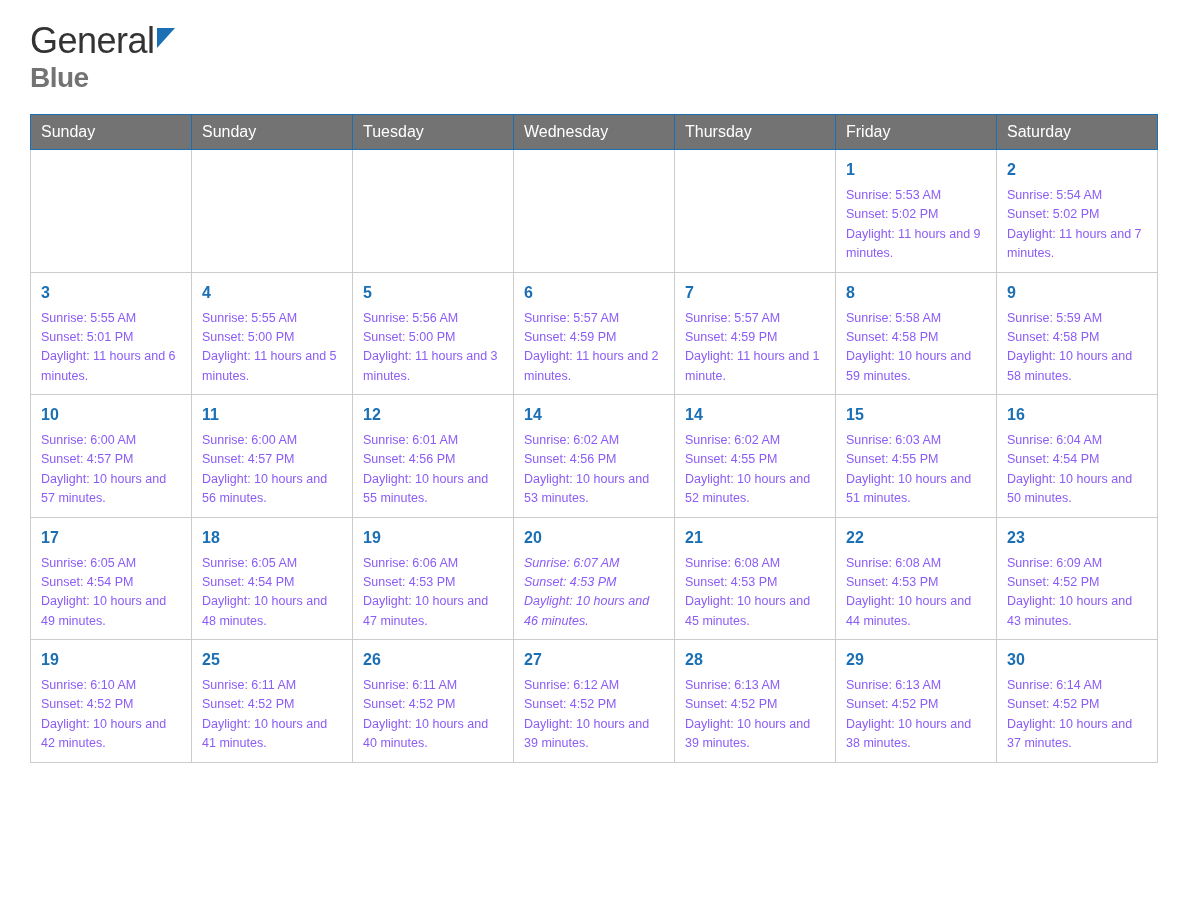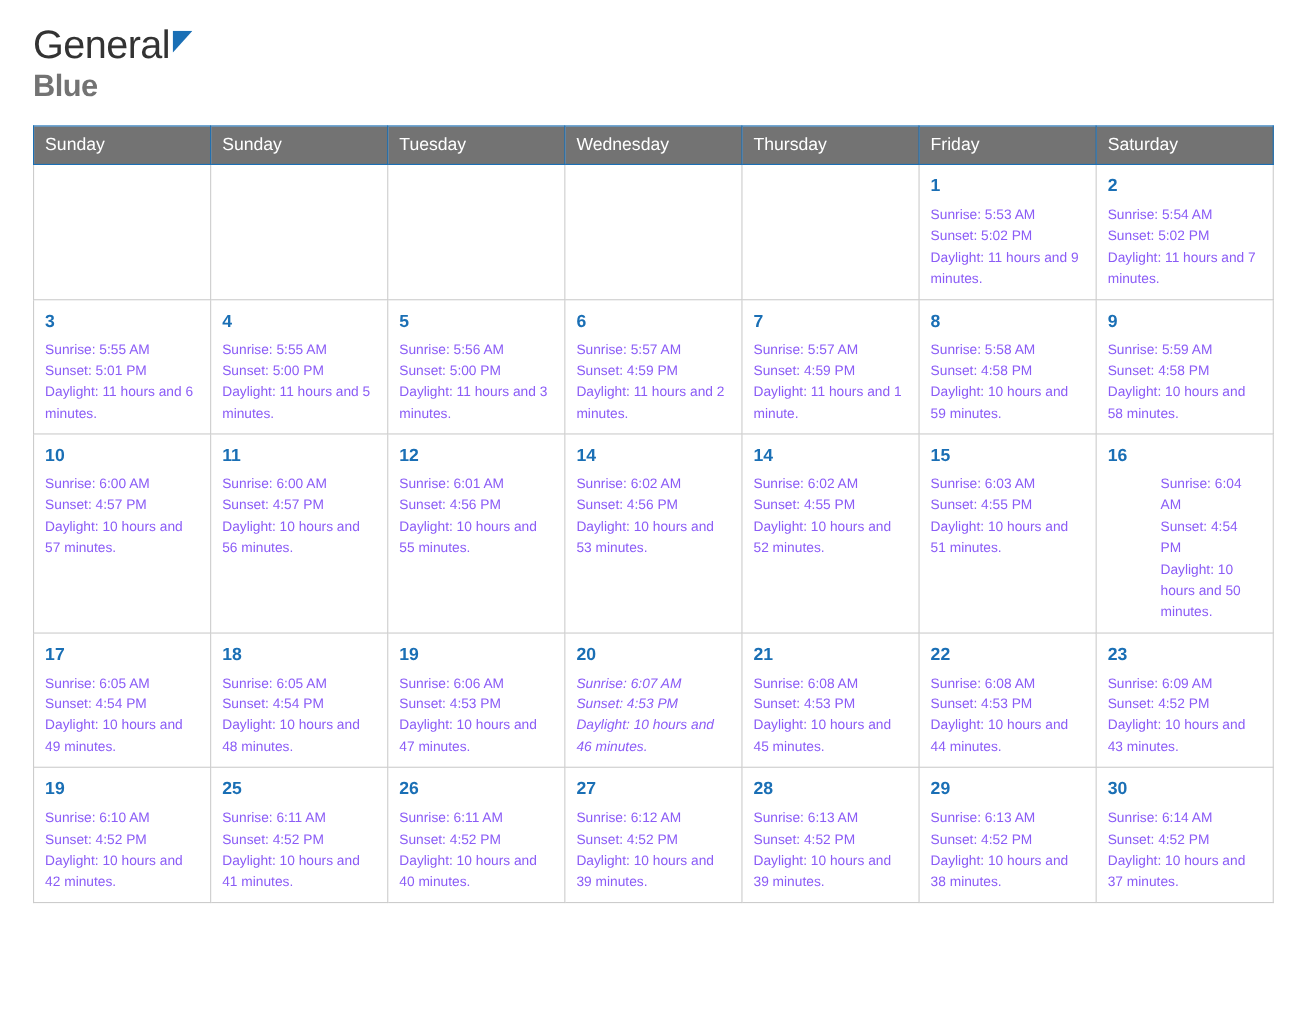--- a/index.html
+++ b/index.html
@@ -221,21 +221,21 @@
 Daylight: 10 hours and 52 minutes.</div>
         </td>
         <td>
           <span class="day-num">15</span>
           <div class="day-info" style="white-space: pre-line;">Sunrise: 6:03 AM
 Sunset: 4:55 PM
 Daylight: 10 hours and 51 minutes.</div>
         </td>
         <td>
           <span class="day-num">16</span>
-          <div class="day-info" style="white-space: pre-line; margin-left: 48px;">Sunrise: 6:04 AM
+          <div class="day-info" style="white-space: pre-line;">Sunrise: 6:04 AM
 Sunset: 4:54 PM
 Daylight: 10 hours and 50 minutes.</div>
         </td>
       </tr>
       <tr>
         <td>
           <span class="day-num">17</span>
           <div class="day-info" style="white-space: pre-line;">Sunrise: 6:05 AM
 Sunset: 4:54 PM
 Daylight: 10 hours and 49 minutes.</div>

